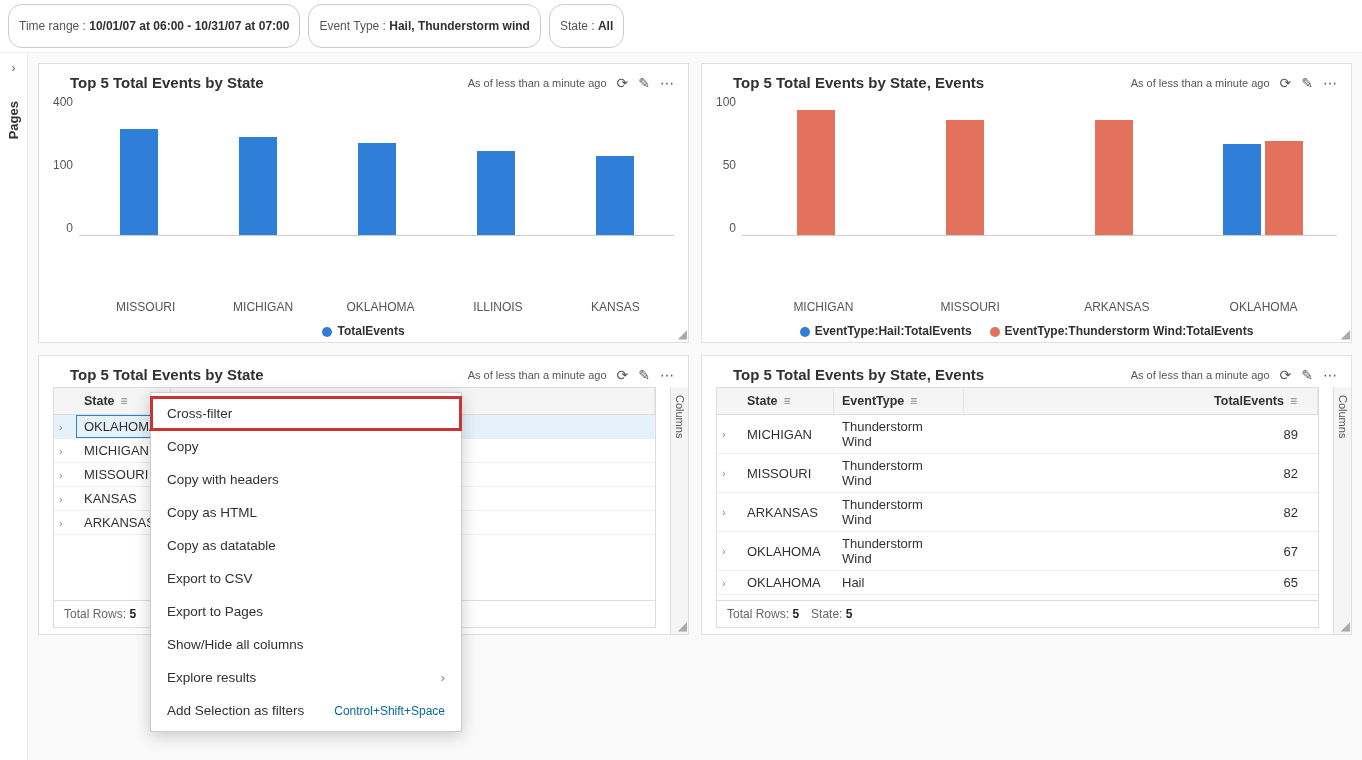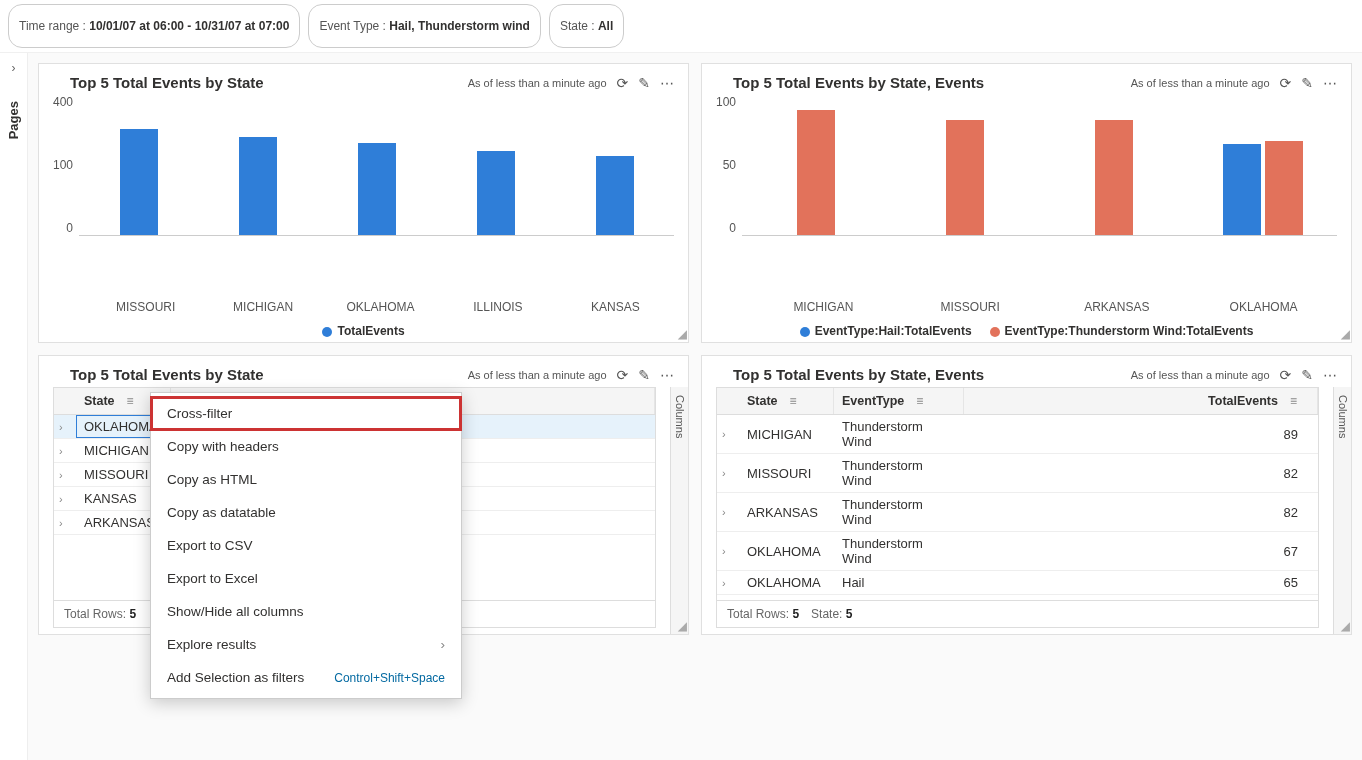--- a/index.html
+++ b/index.html
@@ -31,21 +31,21 @@
 .xaxis { display: flex; margin-left: 34px; }
 .xaxis .cat { flex: 1; text-align: center; font-size: 12px; color: #555; padding-top: 8px; }
 .legend { display: flex; justify-content: center; gap: 18px; padding-top: 10px; font-size: 12px; font-weight: 600; }
 .legend .swatch { display: inline-block; width: 10px; height: 10px; border-radius: 50%; margin-right: 5px; vertical-align: middle; }
 .swatch.blue { background: #2f7ed8; }
 .swatch.orange { background: #e2725b; }
 .resize-handle { position: absolute; right: 1px; bottom: 1px; font-size: 12px; color: #aaa; }
 .table-tile .tile-body { flex: 1; display: flex; }
 .data-table { flex: 1; border: 1px solid #ddd; margin: 0 14px 6px 14px; display: flex; flex-direction: column; overflow: hidden; }
 .data-table .thead { display: flex; background: #f5f5f5; border-bottom: 1px solid #ddd; font-weight: 600; font-size: 12.5px; }
-.data-table .th { padding: 6px 8px; display: flex; align-items: center; gap: 12px; border-right: 1px solid #e5e5e5; }
+.data-table .th { padding: 6px 8px; display: flex; align-items: center; gap: 6px; border-right: 1px solid #e5e5e5; }
 .data-table .th .menu-icon { color: #888; font-size: 12px; }
 .data-table .tbody { flex: 1; }
 .data-table .tr { display: flex; border-bottom: 1px solid #eee; font-size: 13px; }
 .data-table .tr.selected { background: #e6f2fb; }
 .data-table .td { padding: 4px 8px; display: flex; align-items: center; gap: 5px; }
 .data-table .chev { color: #888; font-size: 11px; width: 12px; }
 .data-table .th.expand, .data-table .td.expand { width: 22px; border-right: none; padding: 4px 2px; justify-content: center; }
 .table1 .th.c-state, .table1 .td.c-state { width: 95px; }
 .table1 .th.c-total, .table1 .td.c-total { flex: 1; }
 .table2 .th.c-state, .table2 .td.c-state { width: 95px; }
@@ -341,33 +341,36 @@
     </div>
 
   </div>
 </div>
 
 <div class="context-menu" id="ctxmenu">
     <div class="item highlighted">
       <span>Cross-filter</span>
     </div>
     <div class="item">
+      <span>Copy</span>
+    </div>
+    <div class="item">
       <span>Copy with headers</span>
     </div>
     <div class="item">
       <span>Copy as HTML</span>
     </div>
     <div class="item">
       <span>Copy as datatable</span>
     </div>
     <div class="item">
       <span>Export to CSV</span>
     </div>
     <div class="item">
-      <span>Export to Excel</span>
+      <span>Export to Pages</span>
     </div>
     <div class="item">
       <span>Show/Hide all columns</span>
     </div>
     <div class="item">
       <span>Explore results</span>
       <span class="arrow">›</span>
     </div>
     <div class="item">
       <span>Add Selection as filters</span>

